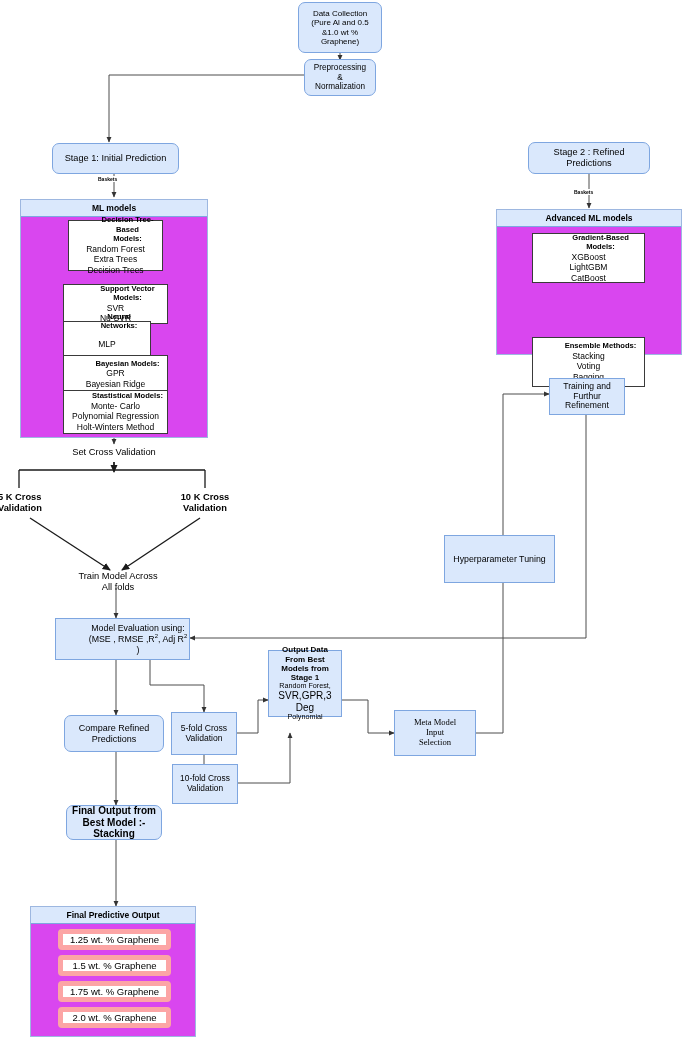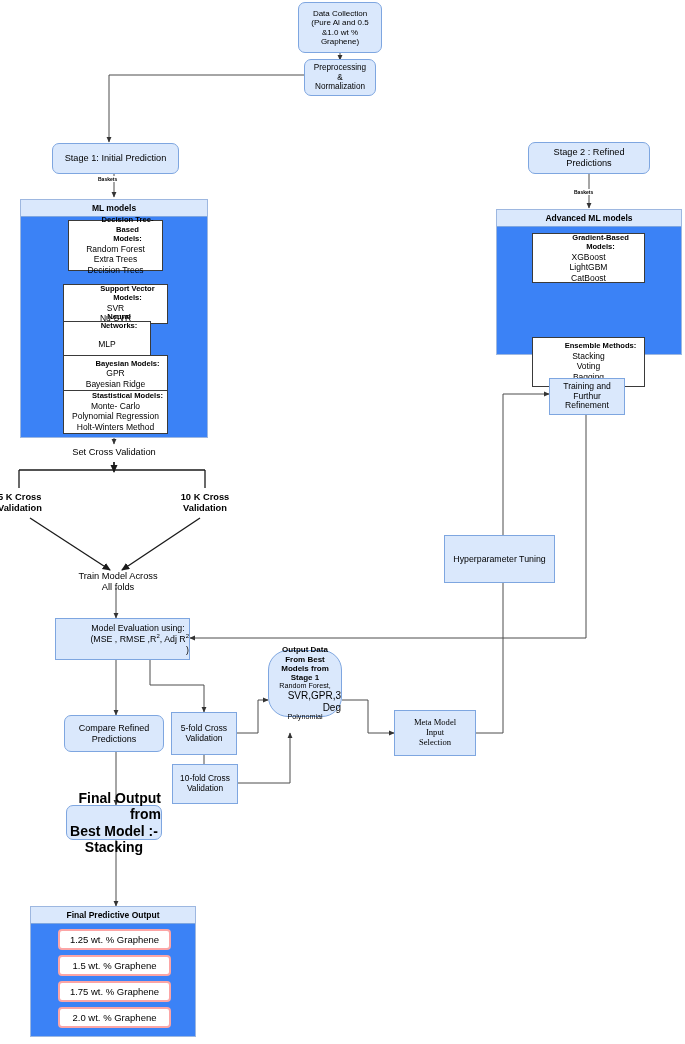--- a/index.html
+++ b/index.html
@@ -15,39 +15,39 @@
     background:#ffffff;
   }
   
   .node{
     position:absolute;
     box-sizing:border-box;
     display:flex;
     flex-direction:column;
     align-items:center;
     justify-content:center;
-    text-align:right;
+    text-align:center;
     color:#000000;
     line-height:1.15;
   }
   .blue{
     background:#dae8fc;
     border:1px solid #7ea6e0;
   }
   .round{ border-radius:7px; }
   .plain{
     background:transparent;
     border:none;
   }
   .bold{ font-weight:bold; }
   
   .panel{
     position:absolute;
     box-sizing:border-box;
-    background:#3b82f6;
+    background:#d946ef;
     border:1px solid #9db7e0;
   }
   .panel-title{
     position:absolute;
     box-sizing:border-box;
     left:0; top:0;
     width:100%;
     height:17px;
     background:#dae8fc;
     border-bottom:1px solid #7ea6e0;
@@ -70,21 +70,21 @@
     text-align:center;
     font-size:8.5px;
     line-height:1.25;
     color:#000;
   }
   .sub .hd{ font-weight:bold; font-size:7.6px;padding-left:24px; }
   .outline-item{
     position:absolute;
     box-sizing:border-box;
     background:#ffffff;
-    border:2px solid #fca5a5;
+    border:5px solid #fca5a5;
     border-radius:4px;
     display:flex;
     align-items:center;
     justify-content:center;
     font-size:9.5px;
     color:#000;
   }
   
   #wires{
     position:absolute;
@@ -286,21 +286,21 @@
   <div class="node blue" style="left:171px;top:712px;width:66px;height:43px;font-size:8.6px;">
     <span>5-fold Cross</span>
     <span>Validation</span>
   </div>
 
   <div class="node blue" style="left:172px;top:764px;width:66px;height:40px;font-size:8.4px;">
     <span>10-fold Cross</span>
     <span>Validation</span>
   </div>
 
-  <div class="node blue" style="left:268px;top:650px;width:74px;height:67px;font-size:8px;border-radius:20px;">
+  <div class="node blue" style="left:268px;top:650px;width:74px;height:67px;font-size:8px;">
     <span class="bold">Output Data</span>
     <span class="bold">From Best</span>
     <span class="bold">Models from</span>
     <span class="bold">Stage 1</span>
     <span style="font-size:7.2px;">Random Forest,</span>
     <span style="font-size:10px;">SVR,GPR,3 Deg</span>
     <span style="font-size:7.2px;">Polynomial</span>
   </div>
 
   <div class="node blue" style="left:394px;top:710px;width:82px;height:46px;font-size:8.6px;font-family:Liberation Serif, serif;">
@@ -312,21 +312,21 @@
   <div class="node blue" style="left:444px;top:535px;width:111px;height:48px;font-size:8.8px;">
     <span>Hyperparameter Tuning</span>
   </div>
 
   <div class="node blue" style="left:549px;top:378px;width:76px;height:37px;font-size:8.6px;">
     <span>Training and</span>
     <span>Furthur</span>
     <span>Refinement</span>
   </div>
 
-  <div class="node blue round bold" style="left:66px;top:805px;width:96px;height:35px;font-size:14px;">
+  <div class="node blue round bold" style="left:66px;top:805px;width:96px;height:35px;font-size:10px;">
     <span>Final Output from</span>
     <span>Best Model :-</span>
     <span>Stacking</span>
   </div>
 
   <div class="panel" style="left:30px;top:906px;width:166px;height:131px;">
     <div class="panel-title">Final Predictive Output</div>
 
     <div class="outline-item" style="left:27px;top:22px;width:113px;height:21px;">
       <span>1.25 wt. % Graphene</span>

